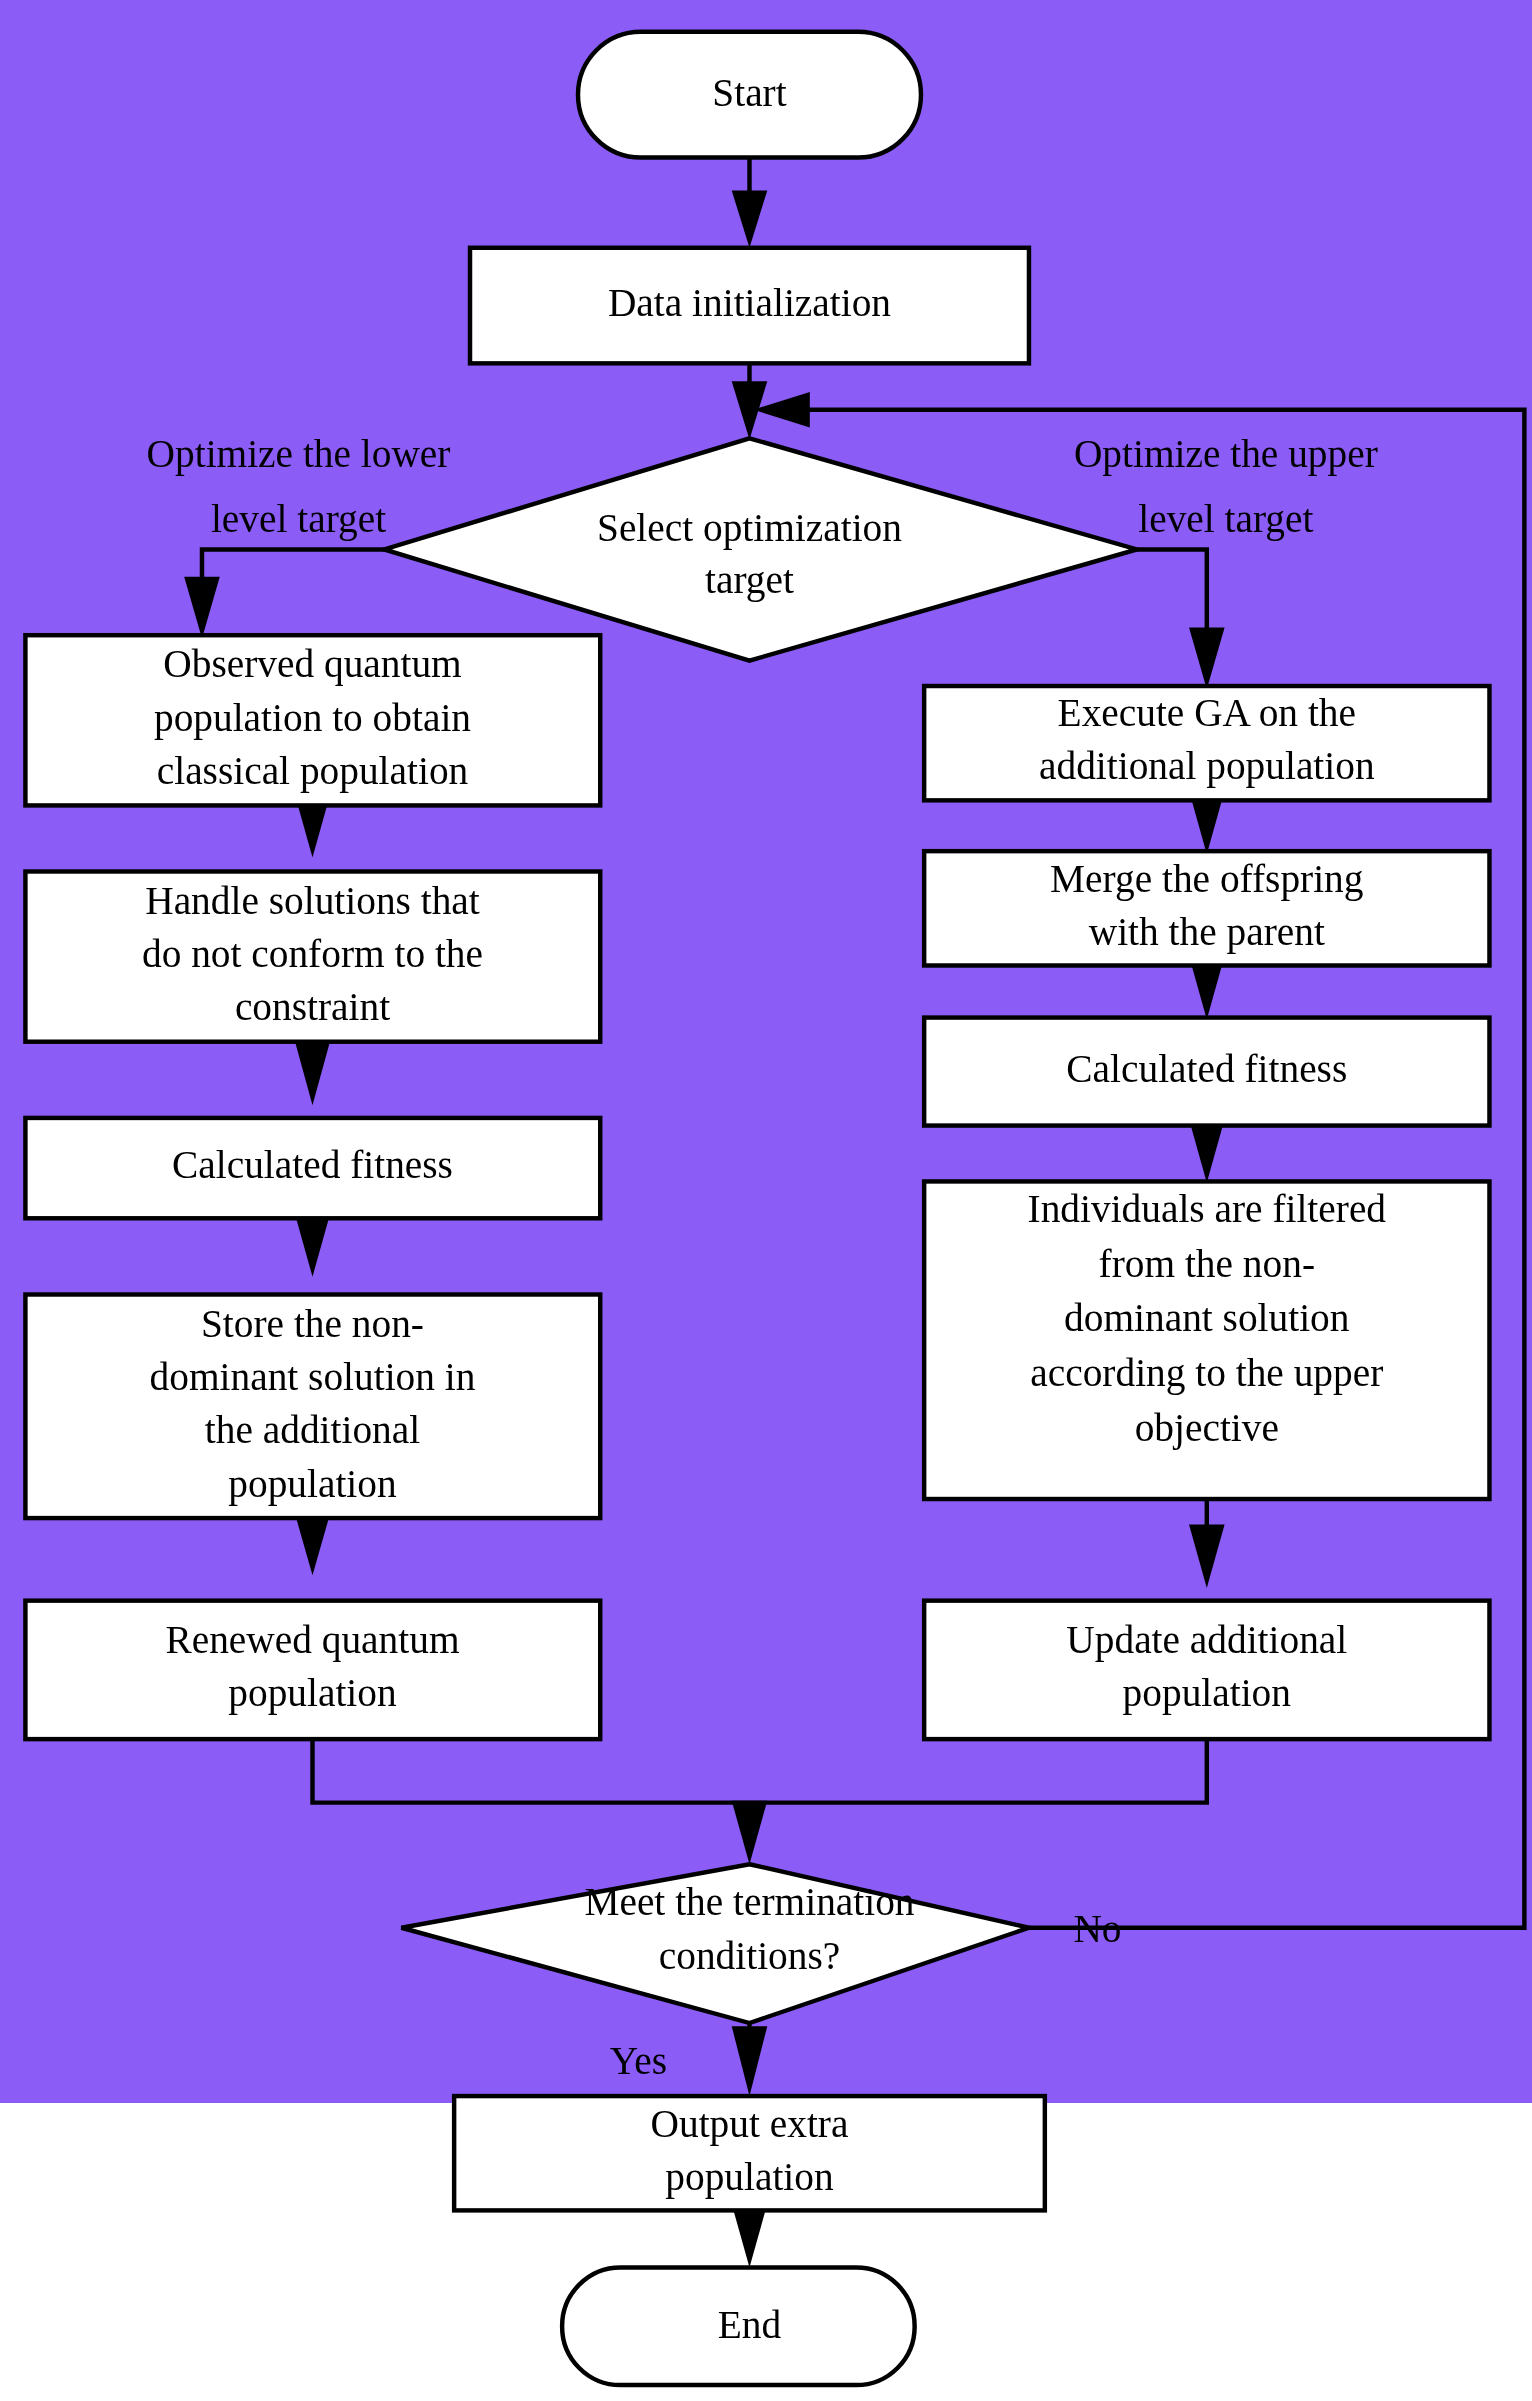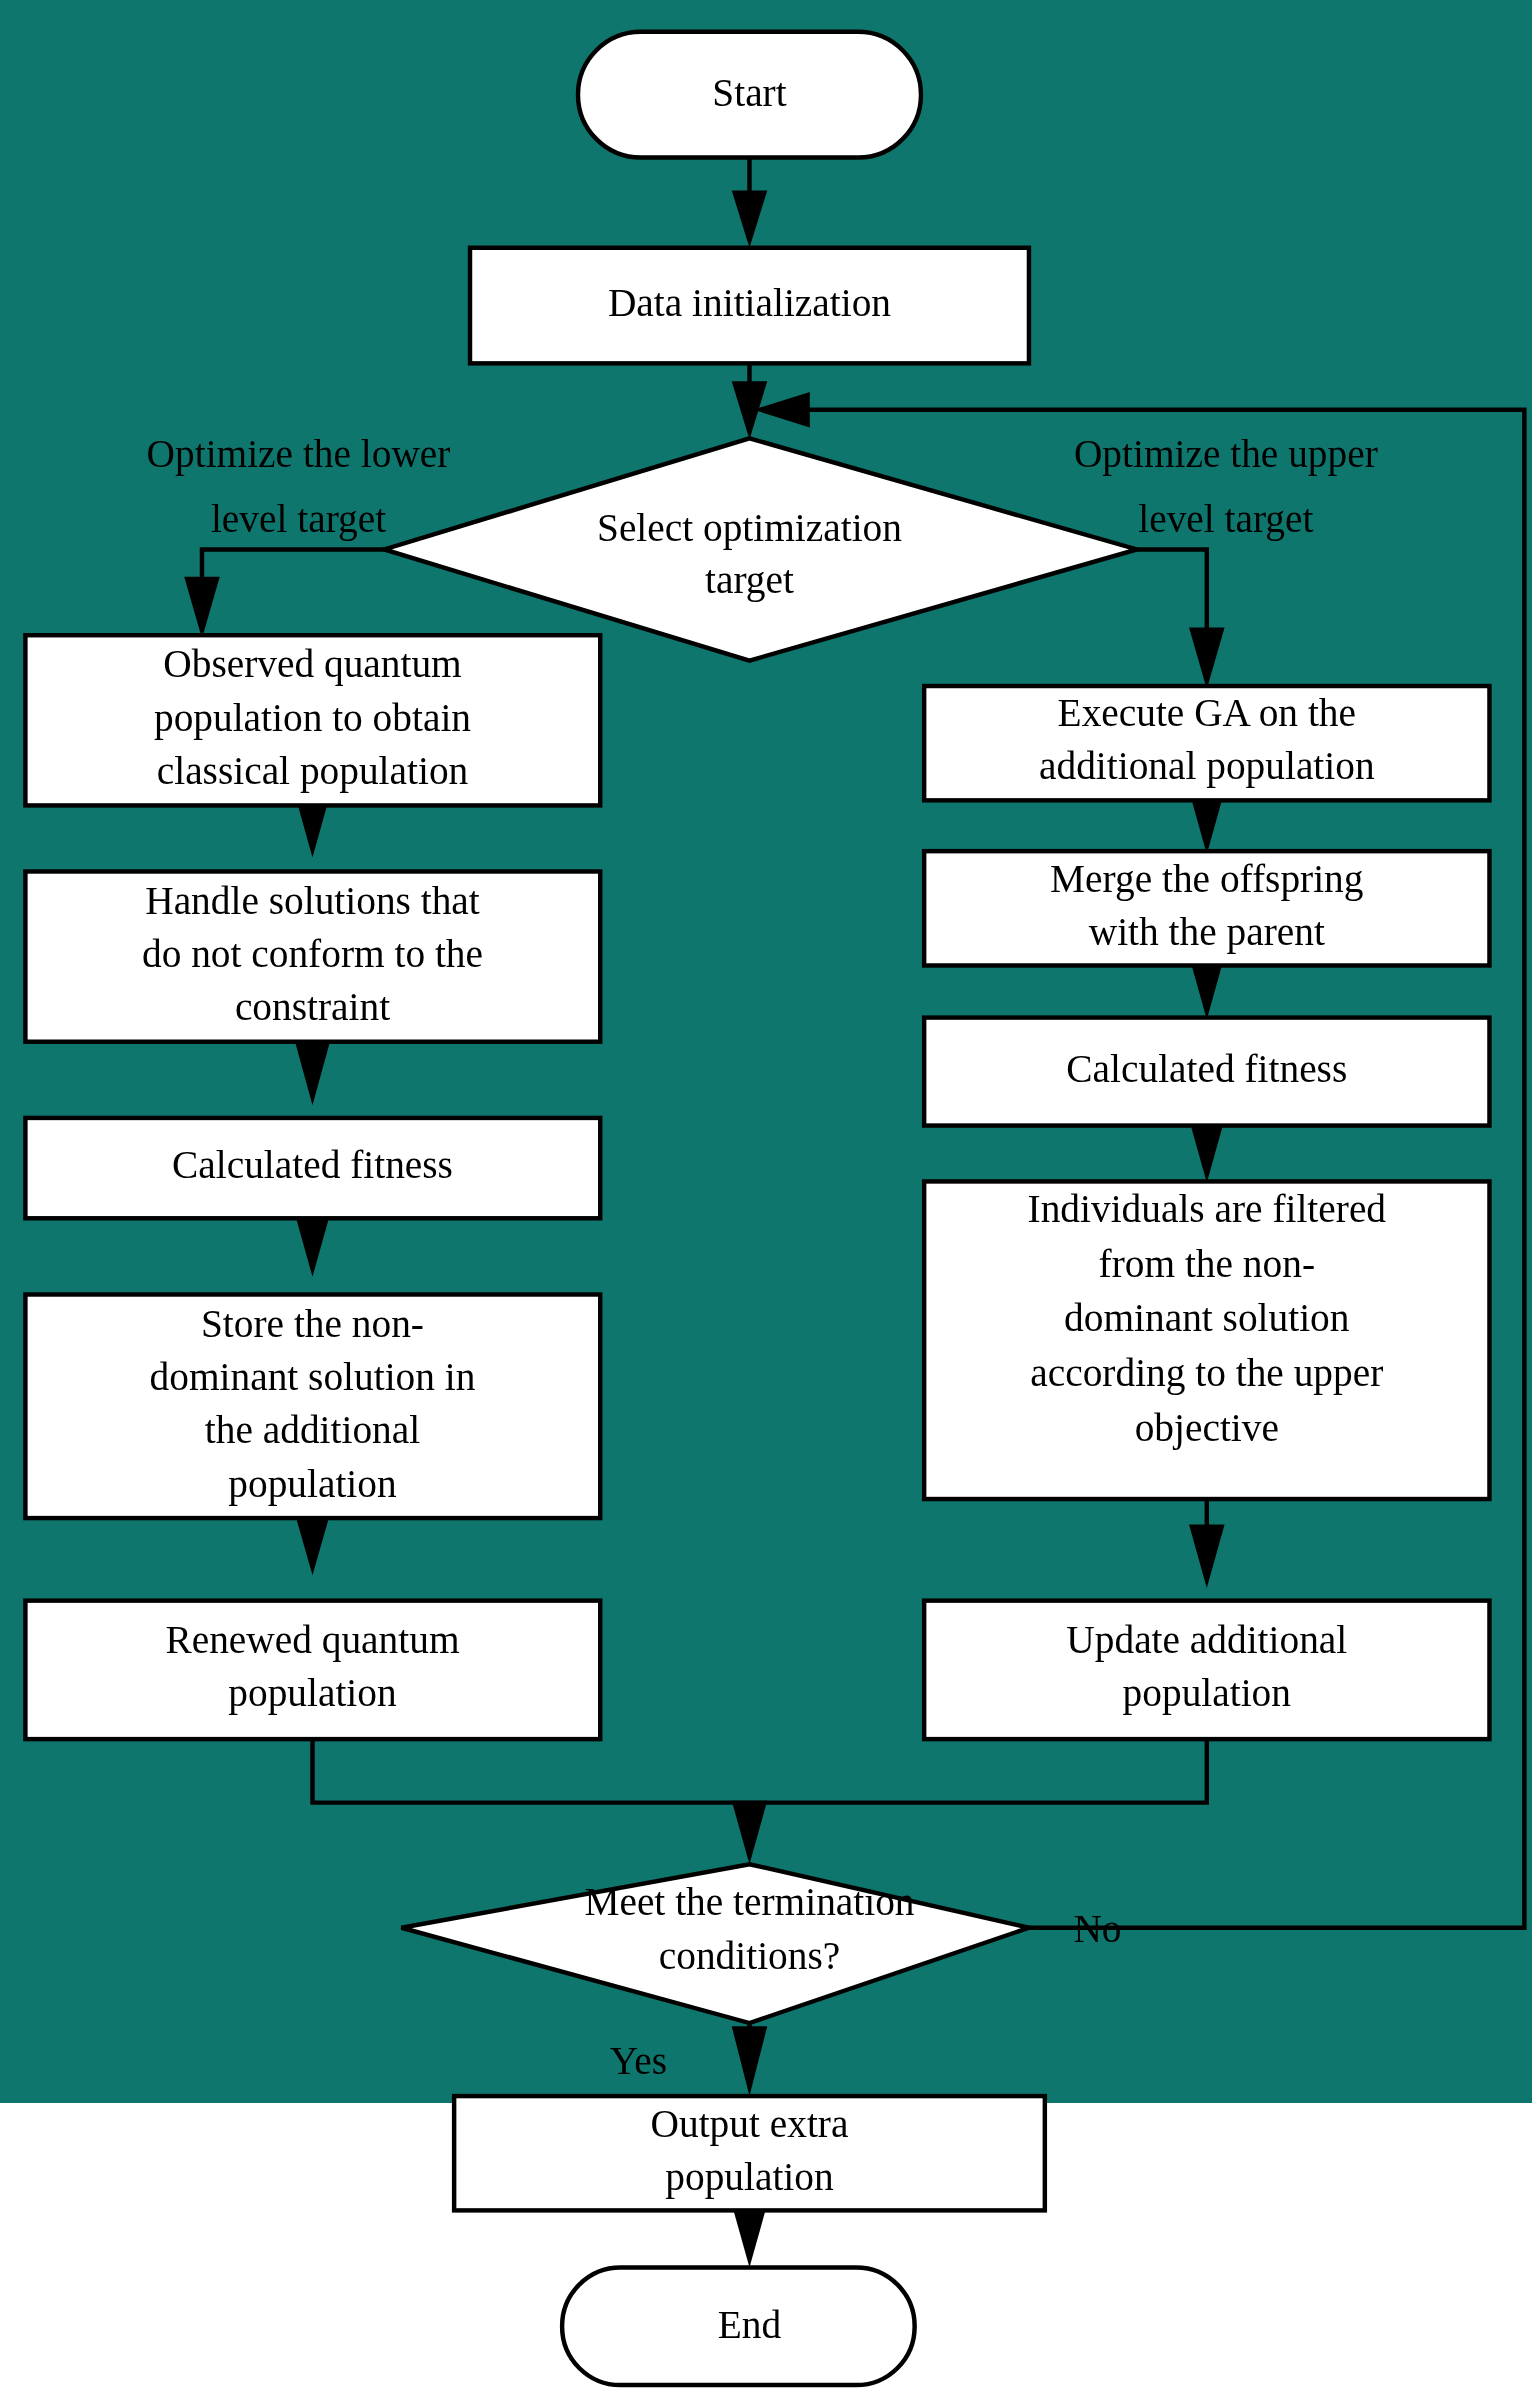--- a/index.html
+++ b/index.html
@@ -10,21 +10,21 @@
   body {
     width: 1532px;
     height: 2401px;
     font-family: "Liberation Serif", "DejaVu Serif", serif;
     overflow: hidden;
   }
   #flowchart-root {
     position: relative;
     width: 1532px;
     height: 2103px;
-    background: #0f766e;
+    background: #8b5cf6;
   }
   svg.chart-canvas {
     display: block;
     width: 1532px;
     height: 2401px;
   }
   .node-shape {
     fill: #ffffff;
     stroke: #000000;
     stroke-width: 7;

